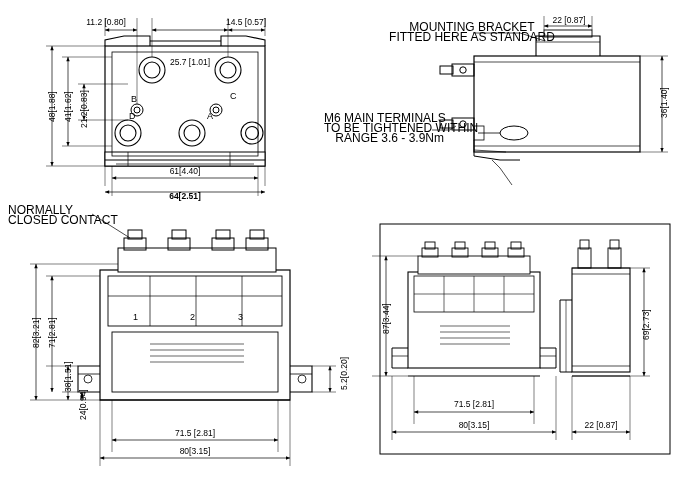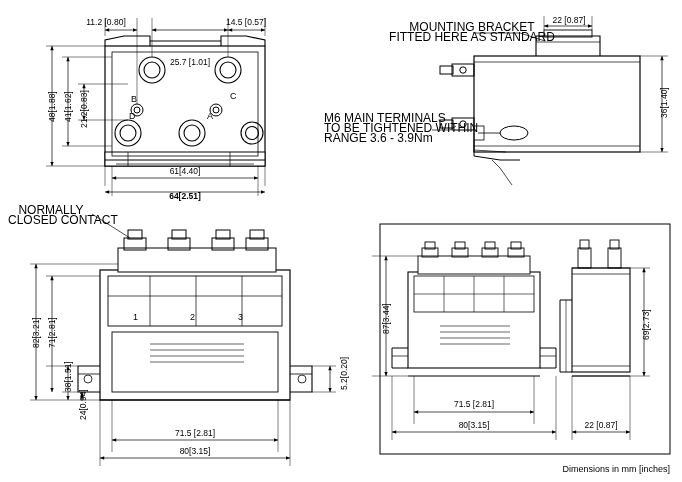--- a/index.html
+++ b/index.html
@@ -305,40 +305,39 @@
 <div class="lbl c" style="left:160px;top:167px;width:50px;">61[4.40]</div>
 <div class="lbl c" style="left:160px;top:192px;width:50px;font-weight:bold;">64[2.51]</div>
 
 <div class="lbl big" style="left:131px;top:95px;">B</div>
 <div class="lbl big" style="left:230px;top:92px;">C</div>
 <div class="lbl big" style="left:129px;top:112px;">D</div>
 <div class="lbl big" style="left:207px;top:112px;">A</div>
 
 <div class="lbl note c" style="left:382px;top:22px;width:180px;">MOUNTING BRACKET
 FITTED HERE AS STANDARD</div>
-<div class="lbl note" style="left:324px;top:113px;width:120px;">M6 MAIN TERMINALS
+<div class="lbl note" style="left:324px;top:113px;width:120px;text-align:right;">M6 MAIN TERMINALS
 TO BE TIGHTENED WITHIN
 RANGE 3.6 - 3.9Nm</div>
 <div class="lbl c" style="left:540px;top:16px;width:58px;">22 [0.87]</div>
 <div class="lbl vert" style="left:660px;top:118px;transform:rotate(-90deg);">36[1.40]</div>
 
-<div class="lbl note" style="left:8px;top:205px;width:86px;text-align:center;">NORMALLY
+<div class="lbl note" style="left:8px;top:205px;width:86px;">NORMALLY
 CLOSED CONTACT</div>
 <div class="lbl vert" style="left:32px;top:348px;transform:rotate(-90deg);">82[3.21]</div>
 <div class="lbl vert" style="left:48px;top:348px;transform:rotate(-90deg);">71[2.81]</div>
 <div class="lbl vert" style="left:64px;top:392px;transform:rotate(-90deg);">38[1.51]</div>
 <div class="lbl vert" style="left:79px;top:420px;transform:rotate(-90deg);">24[0.94]</div>
 <div class="lbl vert" style="left:340px;top:390px;transform:rotate(-90deg);">5.2[0.20]</div>
 <div class="lbl c" style="left:160px;top:429px;width:70px;">71.5 [2.81]</div>
 <div class="lbl c" style="left:160px;top:447px;width:70px;">80[3.15]</div>
 <div class="lbl big" style="left:133px;top:313px;">1</div>
 <div class="lbl big" style="left:190px;top:313px;">2</div>
 <div class="lbl big" style="left:238px;top:313px;">3</div>
 
 <div class="lbl vert" style="left:382px;top:334px;transform:rotate(-90deg);">87[3.44]</div>
 <div class="lbl vert" style="left:642px;top:340px;transform:rotate(-90deg);">69[2.73]</div>
 <div class="lbl c" style="left:438px;top:400px;width:72px;">71.5 [2.81]</div>
 <div class="lbl c" style="left:438px;top:421px;width:72px;">80[3.15]</div>
 <div class="lbl c" style="left:572px;top:421px;width:58px;">22 [0.87]</div>
 
-<div class="lbl r" style="left:470px;top:465px;width:200px;font-size:9px;">Dimensions in mm [inches]</div>
 
 </div>
 
 </body></html>

